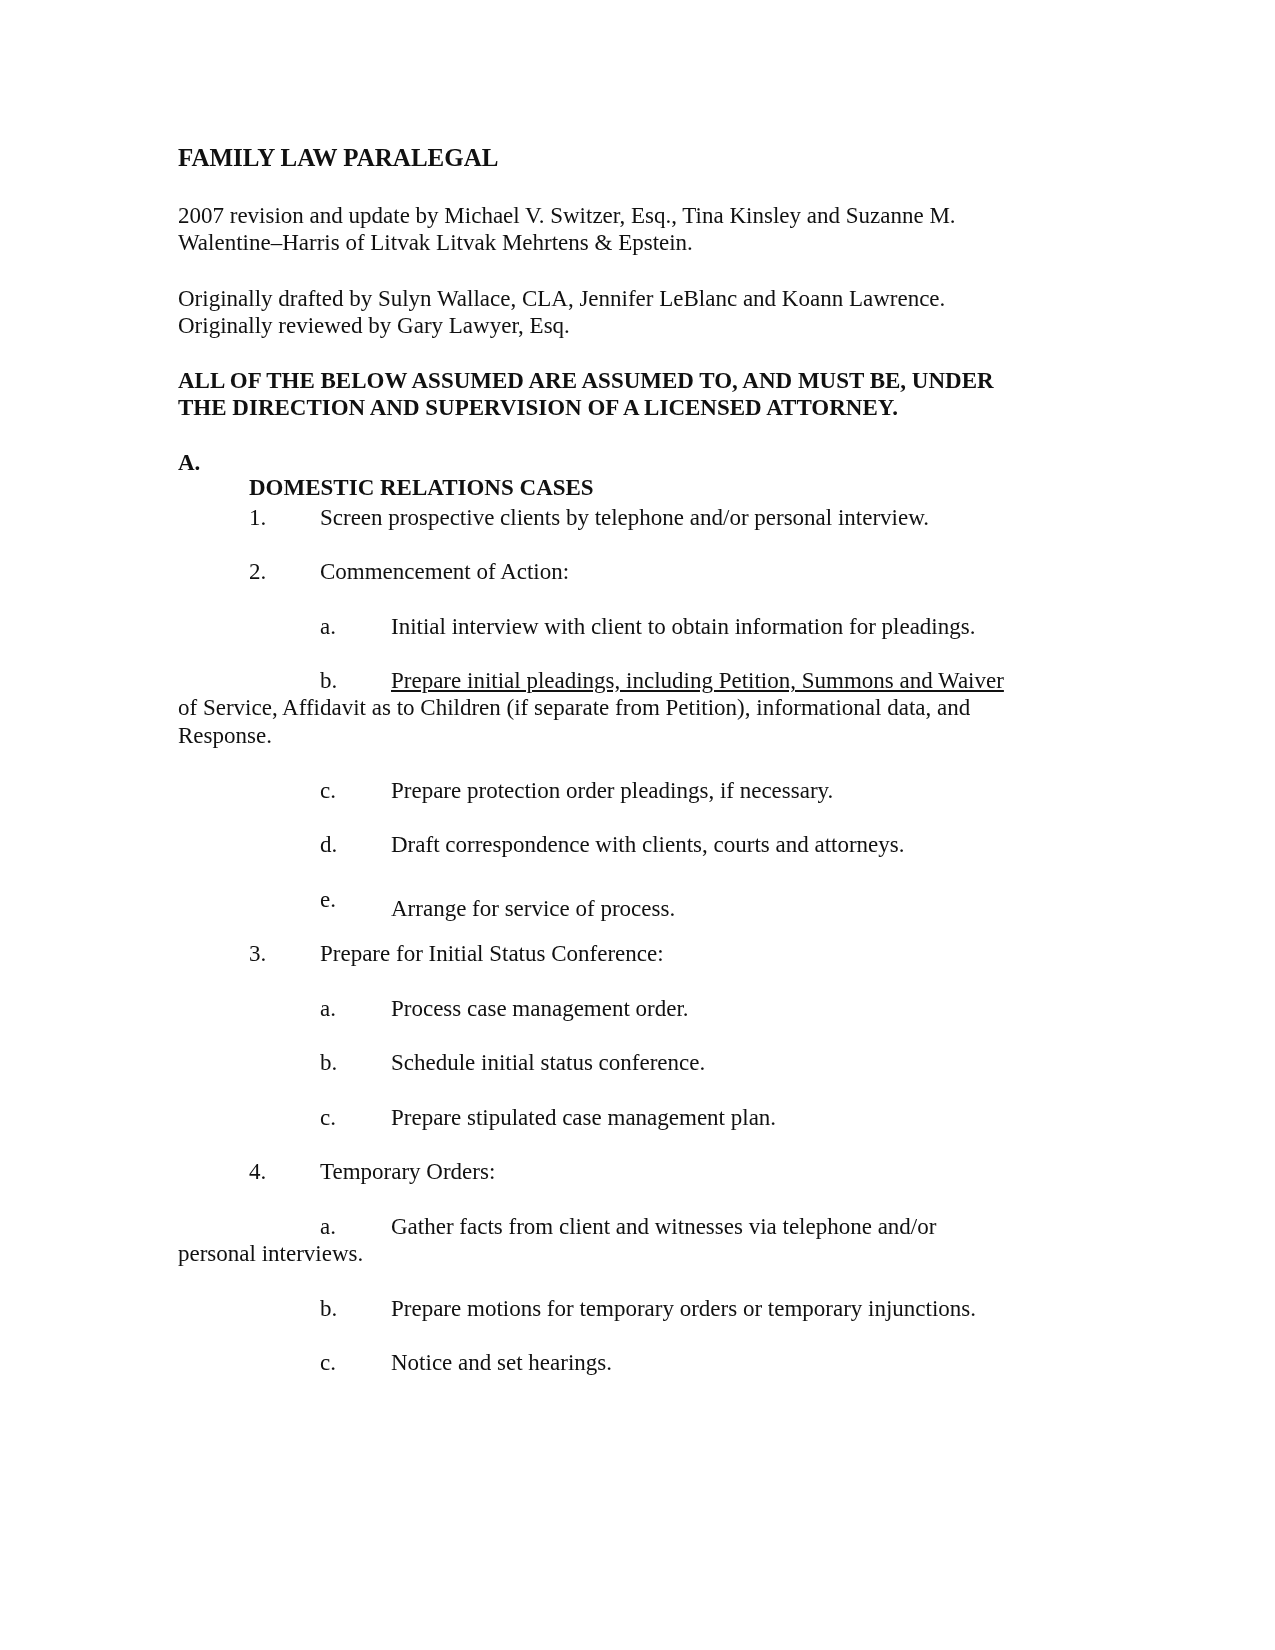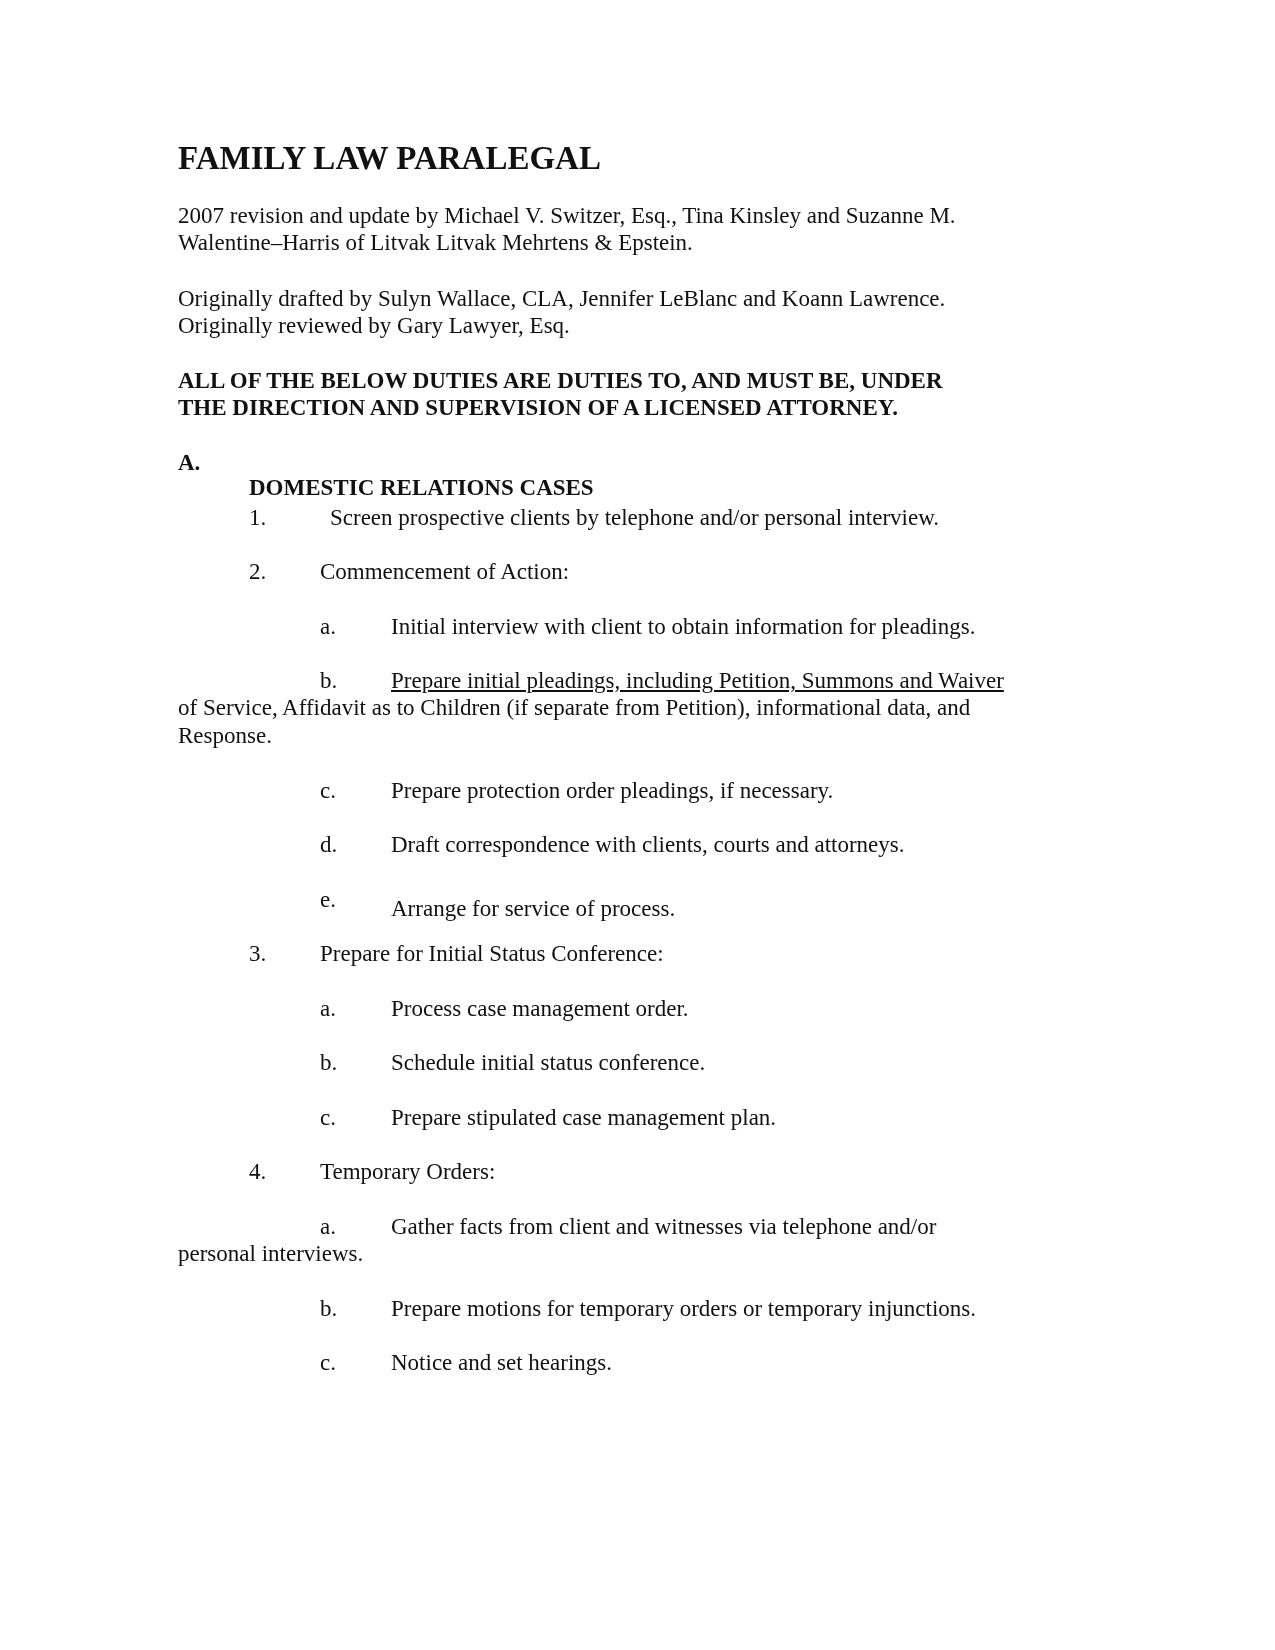--- a/index.html
+++ b/index.html
@@ -1,41 +1,41 @@
 <!DOCTYPE html>
 <html><head>
 <meta charset="utf-8">
 <style>
   html, body { margin: 0; padding: 0; background: #ffffff; }
   body { width: 1275px; height: 1650px; position: relative; overflow: hidden;
          font-family: "Liberation Serif", "DejaVu Serif", serif; color: #111; }
   .ln { position: absolute; font-size: 23px; line-height: 28px; white-space: nowrap; }
   .b { font-weight: bold; }
-  .title { font-size: 33px; }
+  .title { font-size: 25px; }
 </style>
 </head>
 <body>
 
 <div>
   <div class="ln b title" style="left:178px;top:144px;">FAMILY LAW PARALEGAL</div>
 
   <div class="ln" style="left:178px;top:202px;">2007 revision and update by Michael V. Switzer, Esq., Tina Kinsley and Suzanne M.</div>
   <div class="ln" style="left:178px;top:229px;">Walentine–Harris of Litvak Litvak Mehrtens &amp; Epstein.</div>
 
   <div class="ln" style="left:178px;top:285px;text-align:right;">Originally drafted by Sulyn Wallace, CLA, Jennifer LeBlanc and Koann Lawrence.</div>
   <div class="ln" style="left:178px;top:312px;">Originally reviewed by Gary Lawyer, Esq.</div>
 
-  <div class="ln b" style="left:178px;top:367px;">ALL OF THE BELOW DUTIES ARE DUTIES TO, AND MUST BE, UNDER</div>
+  <div class="ln b" style="left:178px;top:367px;">ALL OF THE BELOW ASSUMED ARE ASSUMED TO, AND MUST BE, UNDER</div>
   <div class="ln b" style="left:178px;top:394px;">THE DIRECTION AND SUPERVISION OF A LICENSED ATTORNEY.</div>
 
   <div class="ln b" style="left:178px;top:449px;">A.</div>
   <div class="ln b" style="left:249px;top:474px;">DOMESTIC RELATIONS CASES</div>
 
   <div class="ln" style="left:249px;top:504px;">1.</div>
-  <div class="ln" style="left:320px;top:504px;margin-left:10px;">Screen prospective clients by telephone and/or personal interview.</div>
+  <div class="ln" style="left:320px;top:504px;">Screen prospective clients by telephone and/or personal interview.</div>
 
   <div class="ln" style="left:249px;top:558px;">2.</div>
   <div class="ln" style="left:320px;top:558px;">Commencement of Action:</div>
 
   <div class="ln" style="left:320px;top:613px;">a.</div>
   <div class="ln" style="left:391px;top:613px;">Initial interview with client to obtain information for pleadings.</div>
 
   <div class="ln" style="left:320px;top:667px;">b.</div>
   <div class="ln" style="left:391px;top:667px;text-decoration:underline;">Prepare initial pleadings, including Petition, Summons and Waiver</div>
   <div class="ln" style="left:178px;top:694px;">of Service, Affidavit as to Children (if separate from Petition), informational data, and</div>

